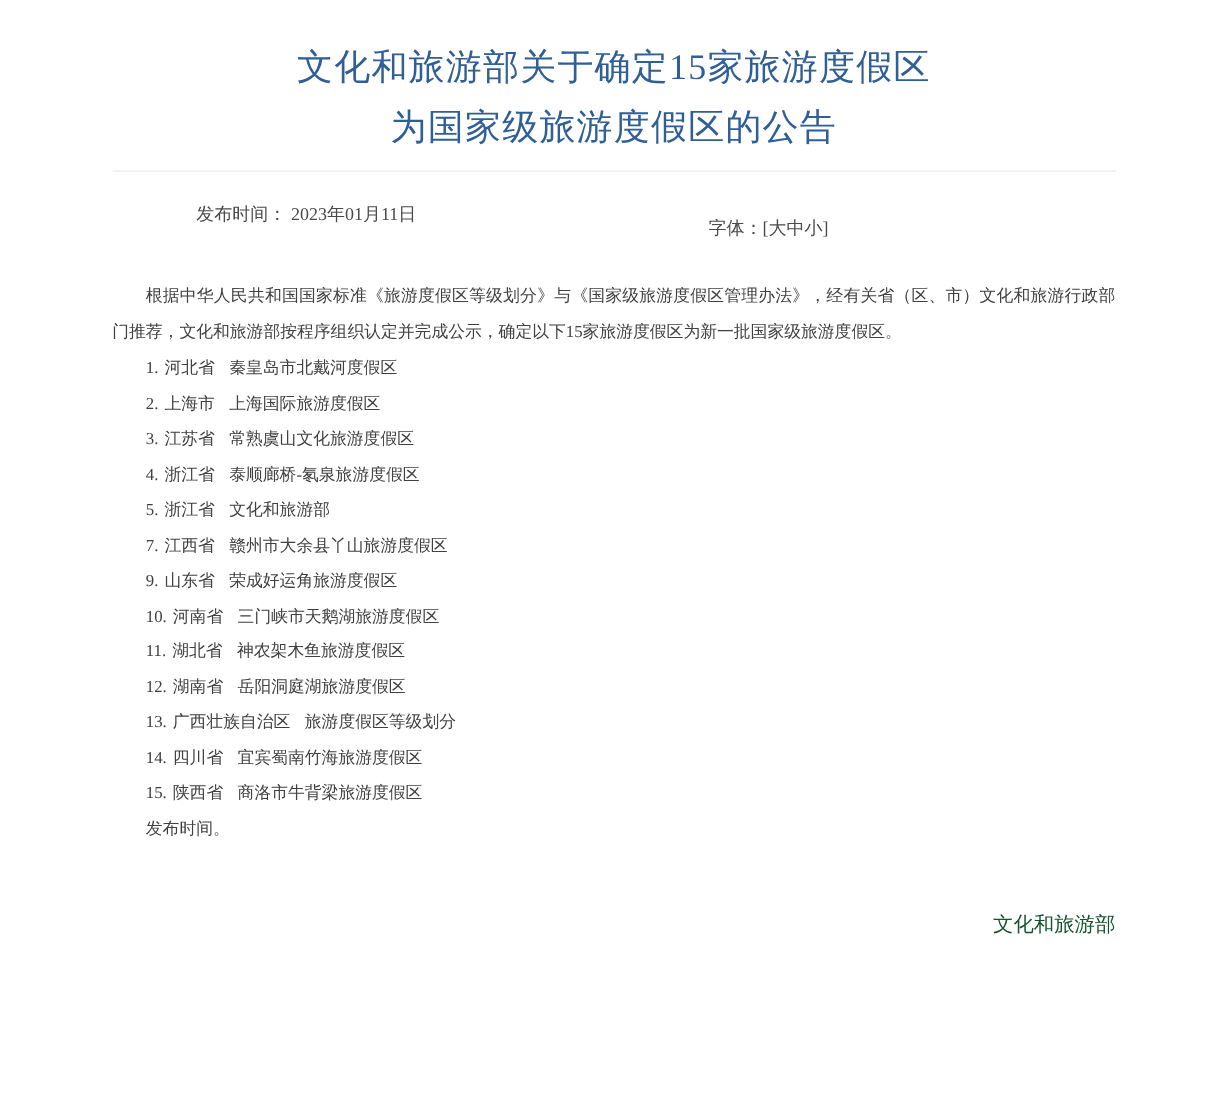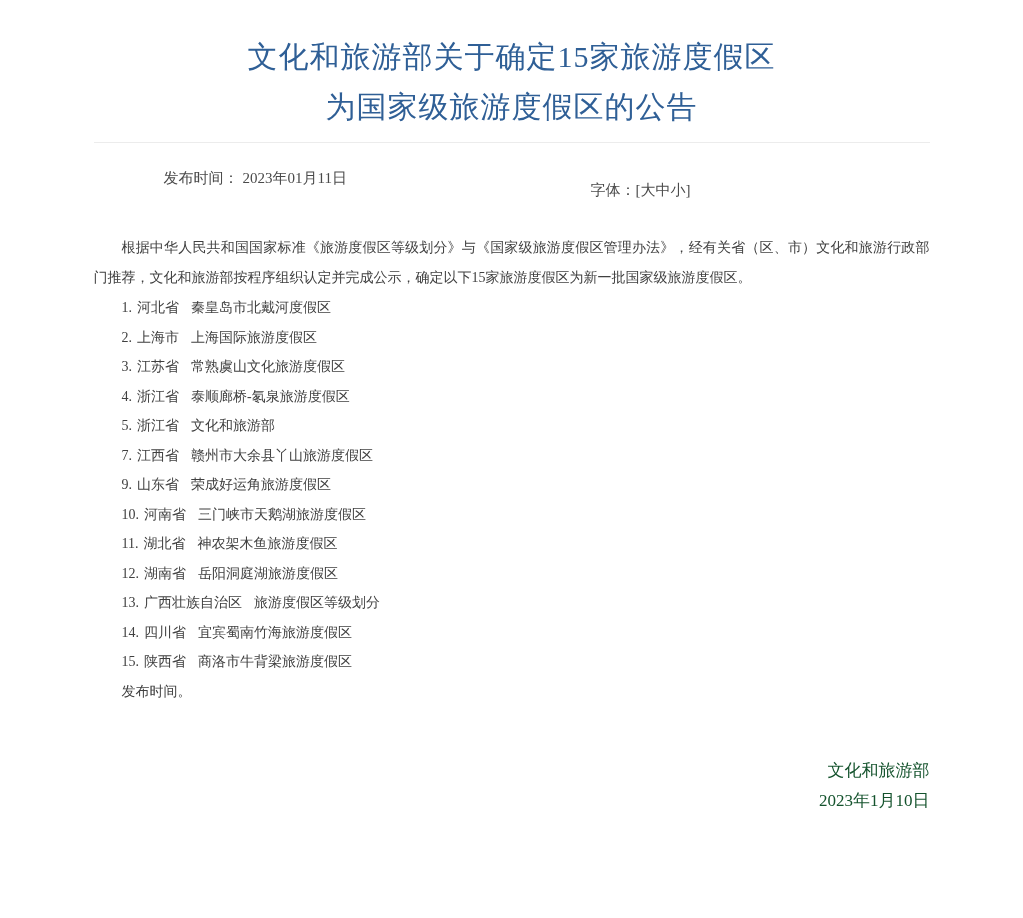--- a/index.html
+++ b/index.html
@@ -68,16 +68,15 @@
       <p class="item"><span class="num">13.</span><span class="region">广西壮族自治区</span><span class="resort">旅游度假区等级划分</span></p>
       <p class="item"><span class="num">14.</span><span class="region">四川省</span><span class="resort">宜宾蜀南竹海旅游度假区</span></p>
       <p class="item"><span class="num">15.</span><span class="region">陕西省</span><span class="resort">商洛市牛背梁旅游度假区</span></p>
     </div>
 
     <p class="closing">发布时间。</p>
   </div>
 
   <div class="signature">
     <p>文化和旅游部</p>
-    <p>2023年1月10日</p>
   </div>
 
 </div>
 
 </body></html>

